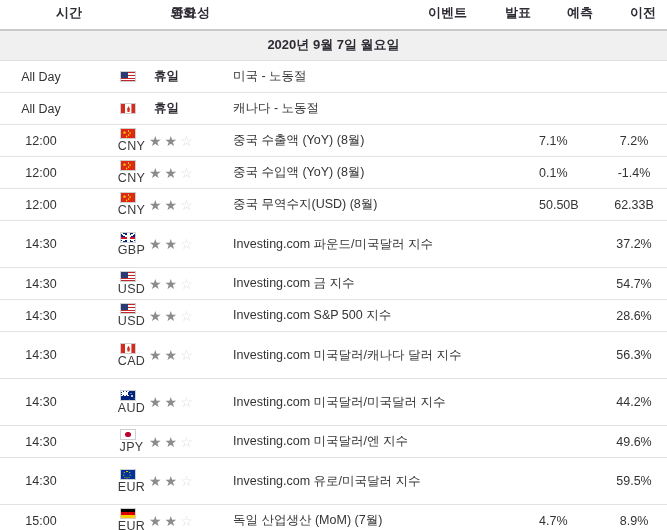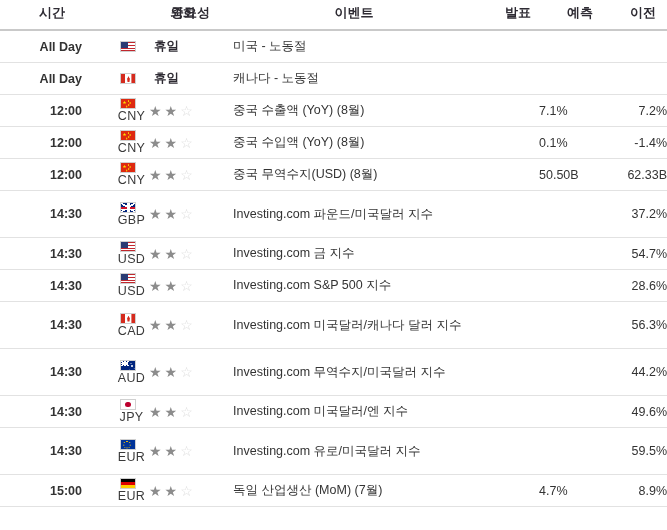--- a/index.html
+++ b/index.html
@@ -36,24 +36,24 @@
   thead th {
     font-size: 13px;
     font-weight: bold;
     color: #2e2b33;
     padding: 4px 0 7px 0;
     border-bottom: 2px solid #c9c9c9;
     background: #ffffff;
     white-space: nowrap;
     vertical-align: bottom;
   }
-  th.h-time   { text-align: center;  padding-left: 22px; }
+  th.h-time   { text-align: right;  padding-left: 22px; }
   th.h-cur    { text-align: left;  padding-left: 88px; }
   th.h-imp    { text-align: center;  padding-left: 0; }
-  th.h-event  { text-align: center;  padding-left: 8px; }
+  th.h-event  { text-align: right;  padding-left: 8px; }
   th.h-actual { text-align: right; padding-right: 8px; margin-top: 24px; }
   th.h-fore   { text-align: right; padding-right: 8px; }
   th.h-prev   { text-align: right; padding-right: 11px; }
 
   
   tr.date-row td {
     background: #f0f0f0;
     text-align: center;
     font-size: 13px;
     font-weight: bold;
@@ -70,24 +70,23 @@
     color: #333333;
     padding: 0;
     height: 31px;
     vertical-align: middle;
     background: #ffffff;
   }
   tbody tr.ev-row.tall td { height: 46px; }
 
   td.c-time-cell {
     padding-left: 22px;
-    text-align: right;
+    text-align: center;
     white-space: nowrap;
     color: #3a3a3a;
-    font-weight: bold;
   }
 
   td.c-cur-cell {
     padding-left: 0;
     white-space: nowrap;
   }
   .cur-wrap {
     display: flex;
     align-items: center;
     padding-left: 26px;
@@ -323,21 +322,21 @@
   }
 
   td.c-actual-cell,
   td.c-fore-cell {
     text-align: left;
     padding-right: 8px;
     white-space: nowrap;
     color: #333333;
   }
   td.c-prev-cell {
-    text-align: right;
+    text-align: center;
     padding-right: 17px;
     white-space: nowrap;
     color: #333333;
   }
 </style>
 </head>
 <body>
 
 <table id="calendar">
   <colgroup>
@@ -354,20 +353,23 @@
       <th class="h-time">시간</th>
       <th class="h-cur">외화</th>
       <th class="h-imp">중요성</th>
       <th class="h-event">이벤트</th>
       <th class="h-actual">발표</th>
       <th class="h-fore">예측</th>
       <th class="h-prev">이전</th>
     </tr>
   </thead>
   <tbody id="calendar-body">
+    <tr class="date-row">
+      <td colspan="7">2020년 9월 7일 월요일</td>
+    </tr>
   <tr class="ev-row">
         <td class="c-time-cell">All Day</td>
         <td class="c-cur-cell">
           <span class="cur-wrap">
             <span class="flag flag-us"></span>
           </span>
         </td>
         <td class="c-imp-cell"><span class="holiday">휴일</span></td>
         <td class="c-event-cell">미국 - 노동절</td>
         <td class="c-actual-cell"></td>
@@ -540,21 +542,21 @@
             <span class="cur-code">AUD</span>
           </span>
         </td>
         <td class="c-imp-cell">
           <span class="stars">
             <span class="star on">★</span>
             <span class="star on">★</span>
             <span class="star off">☆</span>
           </span>
         </td>
-        <td class="c-event-cell">Investing.com 무역수지/미국달러 지수</td>
+        <td class="c-event-cell">Investing.com 미국달러/미국달러 지수</td>
         <td class="c-actual-cell"></td>
         <td class="c-fore-cell"></td>
         <td class="c-prev-cell">44.2%</td>
       </tr>
       <tr class="ev-row">
         <td class="c-time-cell">14:30</td>
         <td class="c-cur-cell">
           <span class="cur-wrap">
             <span class="flag flag-jp"></span>
             <span class="cur-code">JPY</span>

